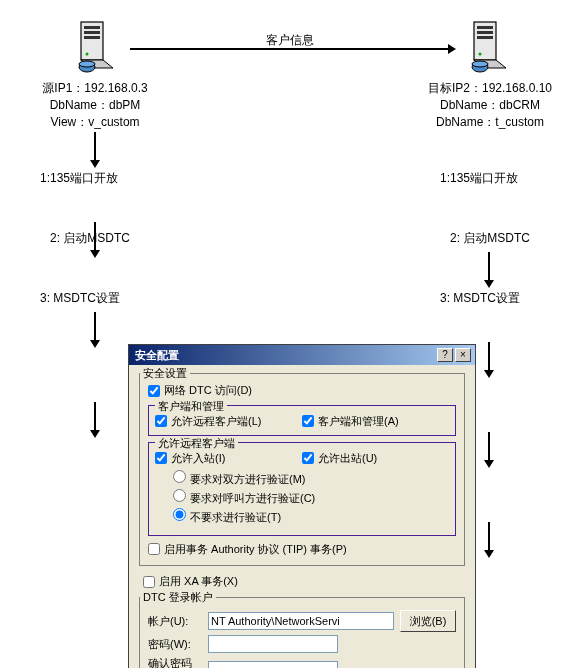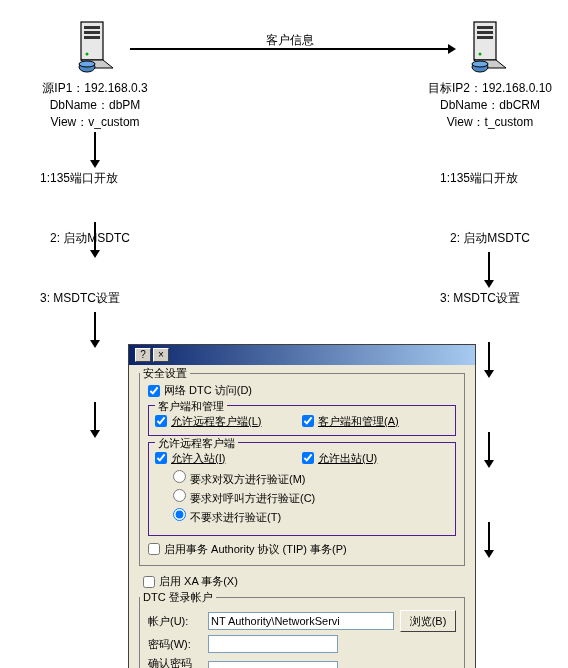--- a/index.html
+++ b/index.html
@@ -26,21 +26,21 @@
   .groupbox { border: 1px solid #808080; border-top: none; padding: 10px 8px 8px; margin-bottom: 8px; position: relative; }
   .groupbox::before { content: ""; position: absolute; top: 0; left: 0; right: 0; border-top: 1px solid #808080; }
   .groupbox > .legend { position: absolute; top: -7px; left: 0; background: #ece9d8; padding: 0 3px; }
   .subgroup { border: 1px solid #4c1d95; padding: 8px 6px 6px; margin-top: 6px; position: relative; }
   .subgroup > .legend { position: absolute; top: -7px; left: 6px; background: #ece9d8; padding: 0 3px; }
   .chk { display: inline-flex; align-items: center; gap: 4px; margin-right: 12px; }
   .chk input { width: 12px; height: 12px; }
   .radio-list { margin: 4px 0 4px 18px; }
   .radio-list label { display: block; margin: 2px 0; }
   .radio-list input { margin-right: 4px; }
-  .row2 { display: flex; text-decoration: underline; }
+  .row2 { display: flex; }
   .row2 > * { flex: 1; }
   .field-row { display: flex; align-items: center; margin: 3px 0; }
   .field-row .lbl { width: 60px; }
   .field-row input[type="text"], .field-row input[type="password"] { flex: 1; height: 18px; border: 1px solid #7f9db9; background: #fff; padding: 0 2px; font-size: 11px; }
   .field-row .disabled { background: #ece9d8; }
   .btn { height: 22px; min-width: 64px; background: #ece9d8; border: 1px solid #404040; border-top-color: #fff; border-left-color: #fff; font-size: 11px; cursor: default; }
 </style>
 </head>
 <body>
 
@@ -70,21 +70,21 @@
     <rect x="9" y="16" width="16" height="3" fill="#333"></rect>
     <circle cx="12" cy="34" r="1.5" fill="#0a0"></circle>
     <path d="M 6 40 L 28 40 L 38 48 L 16 48 Z" fill="#ccc" stroke="#000"></path>
     <ellipse cx="12" cy="47" rx="8" ry="5" fill="#4a88c8" stroke="#000"></ellipse>
     <ellipse cx="12" cy="44" rx="8" ry="3" fill="#6aa8e8" stroke="#000"></ellipse>
   </svg>
 </div>
 <div class="abs center" style="left:420px; top:80px; width:140px;">
   <div>目标IP2：192.168.0.10</div>
   <div>DbName：dbCRM</div>
-  <div>View：t_custom</div>
+  <div>DbName：t_custom</div>
 </div>
 
 <div class="abs arrow-right" style="left:130px; top:48px; width:320px;"></div>
 <div class="abs center" style="left:250px; top:32px; width:80px;">客户信息</div>
 
 <div class="abs arrow-down" style="left:94px; top:130px; height:30px;"></div>
 <div class="abs" style="left:40px; top:170px; width:120px;">1:135端口开放</div>
 <div class="abs arrow-down" style="left:94px; top:190px; height:30px;"></div>
 <div class="abs" style="left:50px; top:230px; width:120px;">2: 启动MSDTC</div>
 <div class="abs arrow-down" style="left:94px; top:250px; height:30px;"></div>
@@ -94,20 +94,21 @@
 <div class="abs arrow-down" style="left:488px; top:130px; height:30px;"></div>
 <div class="abs" style="left:440px; top:170px; width:120px;">1:135端口开放</div>
 <div class="abs arrow-down" style="left:488px; top:190px; height:30px;"></div>
 <div class="abs" style="left:450px; top:230px; width:120px;">2: 启动MSDTC</div>
 <div class="abs arrow-down" style="left:488px; top:250px; height:30px;"></div>
 <div class="abs" style="left:440px; top:290px; width:120px;">3: MSDTC设置</div>
 <div class="abs arrow-down" style="left:488px; top:310px; height:30px;"></div>
 
 <div class="abs dialog" style="left:128px; top:344px;">
   <div class="titlebar">
+    <span class="title">安全配置</span>
     <span class="tbtn">?</span>
     <span class="tbtn">×</span>
   </div>
   <div class="dlg-body">
     <div class="groupbox">
       <span class="legend">安全设置</span>
       <label class="chk">
         <input type="checkbox" checked="" style="">
           <span>网络 DTC 访问(D)</span>
       </label>

